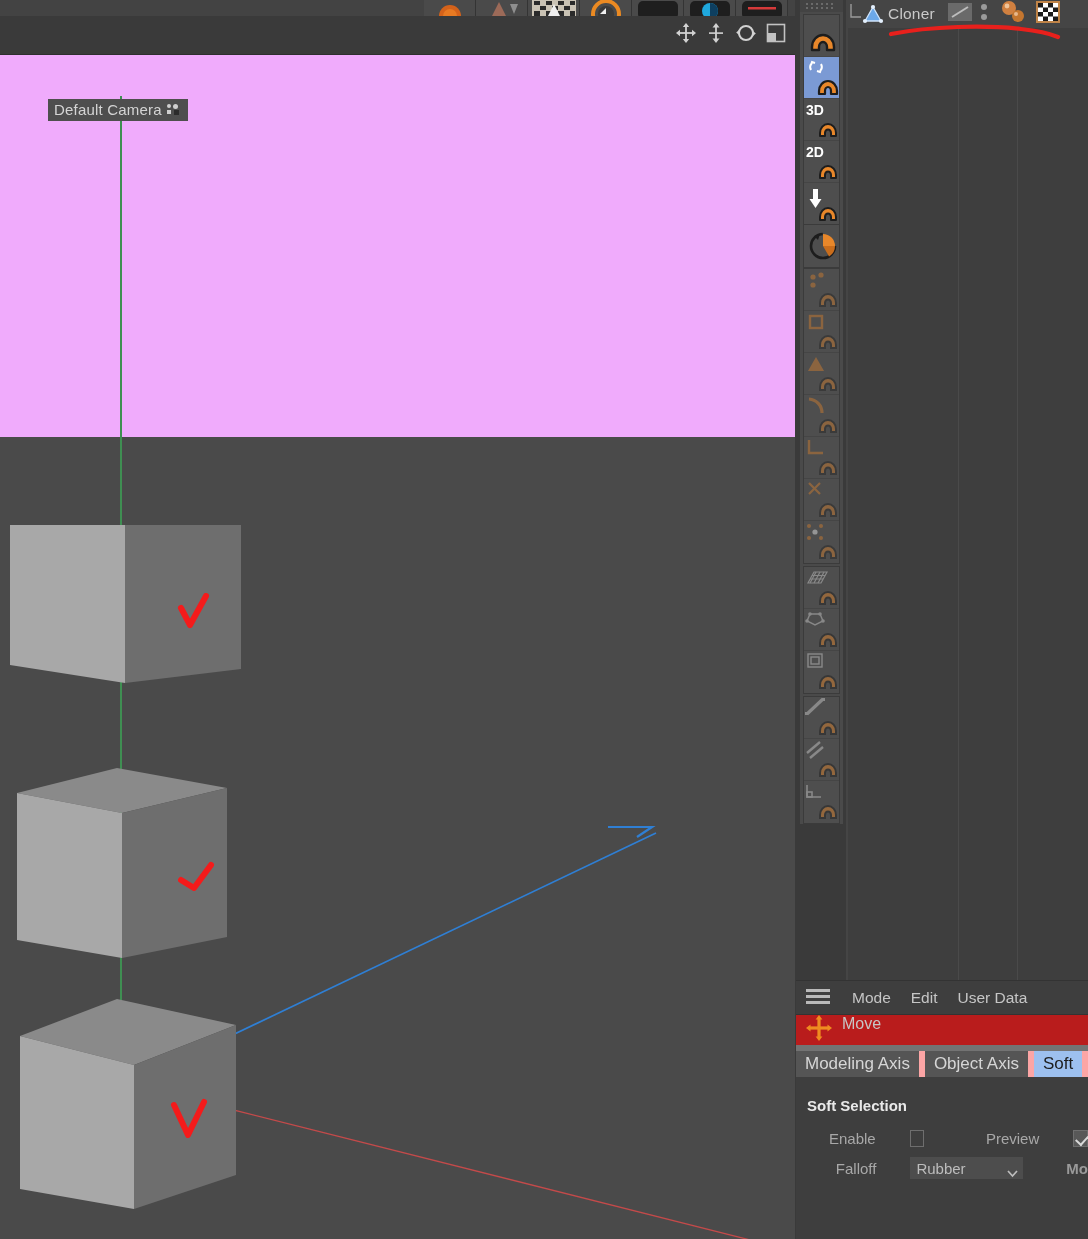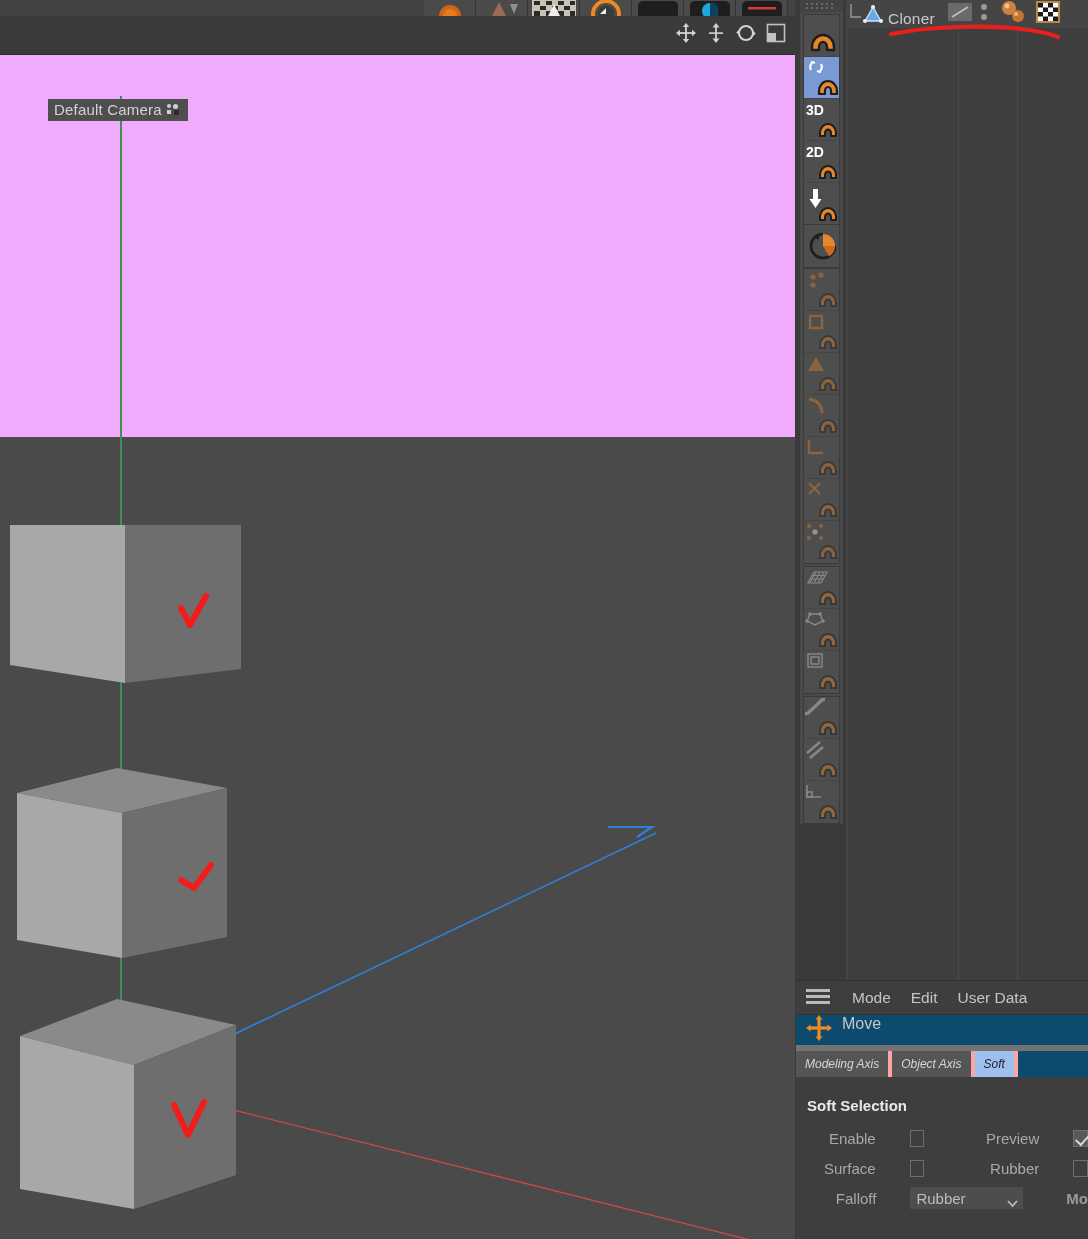--- a/index.html
+++ b/index.html
@@ -100,21 +100,21 @@
     position: absolute; left: 846px; top: 0; width: 242px; height: 980px;
     background: #3e3e3e;
   }
   .om-header {
     position: absolute; left: 0; top: 0; width: 242px; height: 28px;
     background: #454545;
     display: flex; align-items: center;
   }
   .om-row {
     position: absolute; left: 0; top: 0; width: 242px; height: 28px;
-    display: flex; align-items: flex-end; cursor: pointer;
+    display: flex; align-items: center; cursor: pointer;
   }
   .om-hier { width: 16px; height: 28px; position: relative; }
   .om-icon { width: 22px; height: 28px; position: relative; }
   .om-name {
     color: #c9c9c9; font-size: 15.5px; letter-spacing: .2px;
     padding-left: 4px; white-space: nowrap;
   }
   .om-tags { display: flex; align-items: center; }
   .om-col-line {
     position: absolute; top: 28px; width: 1px; height: 952px; background: #4a4a4a;
@@ -127,21 +127,21 @@
     position: absolute; left: 0; top: 28px; width: 2px; height: 952px;
     background: #454545;
   }
   .annot-underline {
     position: absolute; pointer-events: none;
   }
 
   
   .attrmgr {
     position: absolute; left: 796px; top: 980px; width: 292px; height: 259px;
-    background: #0c4a6e;
+    background: #b91c1c;
     border-top: 1px solid #333;
   }
   .am-menubar {
     position: absolute; left: 0; top: 0; width: 292px; height: 34px;
     background: #3e3e3e; border-bottom: 1px solid #333;
     display: flex; align-items: center; gap: 0px;
   }
   .am-burger {
     width: 24px; height: 18px; margin-left: 10px; margin-right: 12px;
     position: relative; cursor: pointer;
@@ -157,23 +157,23 @@
     position: absolute; left: 0; top: 34px; width: 292px; height: 36px;
     display: flex; align-items: flex-start; border-bottom: 6px solid #737373;
   }
   .am-objicon { width: 26px; height: 26px; margin-left: 10px; position: relative; }
   .am-objname { color: #c6c6c6; font-size: 16px; margin-left: 10px; }
   .am-tabs {
     position: absolute; left: 0; top: 70px; width: 292px; height: 26px;
     display: flex; align-items: stretch;
   }
   .am-tab {
-    background: #555; color: #d6d6d6; font-size: 12px;
+    background: #555; color: #d6d6d6; font-size: 17px;
     display: flex; align-items: center; padding: 0 9px;
-    border-right: 4px solid #fca5a5; cursor: pointer; white-space: nowrap; font-style: italic;
+    border-right: 6px solid #fca5a5; cursor: pointer; white-space: nowrap;
   }
   .am-tab.active { background: #9dc0ef; color: #1d1d1d; }
   .am-content {
     position: absolute; left: 0; top: 96px; width: 292px; height: 163px;
     background: #3e3e3e;
     padding-top: 20px;
   }
   .am-group-title {
     color: #e9e9e9; font-size: 15px; font-weight: bold;
     padding-left: 11px; margin-bottom: 9px;
@@ -732,26 +732,20 @@
 
       <div class="am-group-title">Soft Selection</div>
 
       <div class="am-prop-row">
         <div class="am-lbl" style="width:94px;">Enable</div>
         <div class="cbx" style="margin-left:9px;"></div>
         <div class="am-lbl" style="width:80px;margin-left:22px;">Preview</div>
         <div class="cbx on" style="margin-left:9px;"></div>
       </div>
 
-      <div class="am-prop-row">
-        <div class="am-lbl" style="width:94px;">Surface</div>
-        <div class="cbx" style="margin-left:9px;"></div>
-        <div class="am-lbl" style="width:80px;margin-left:22px;">Rubber</div>
-        <div class="cbx" style="margin-left:9px;"></div>
-      </div>
 
       <div class="am-prop-row">
         <div class="am-lbl" style="width:94px;">Falloff</div>
         <div class="am-select" style="margin-left:9px;width:130px;">
           <span>Rubber</span>
           <span class="chev">
             <svg width="11" height="9" viewBox="0 0 11 9">
               <path d="M1,2 L5.5,7 L10,2" fill="none" stroke="#bdbdbd" stroke-width="1.7"></path>
             </svg>
           </span>

